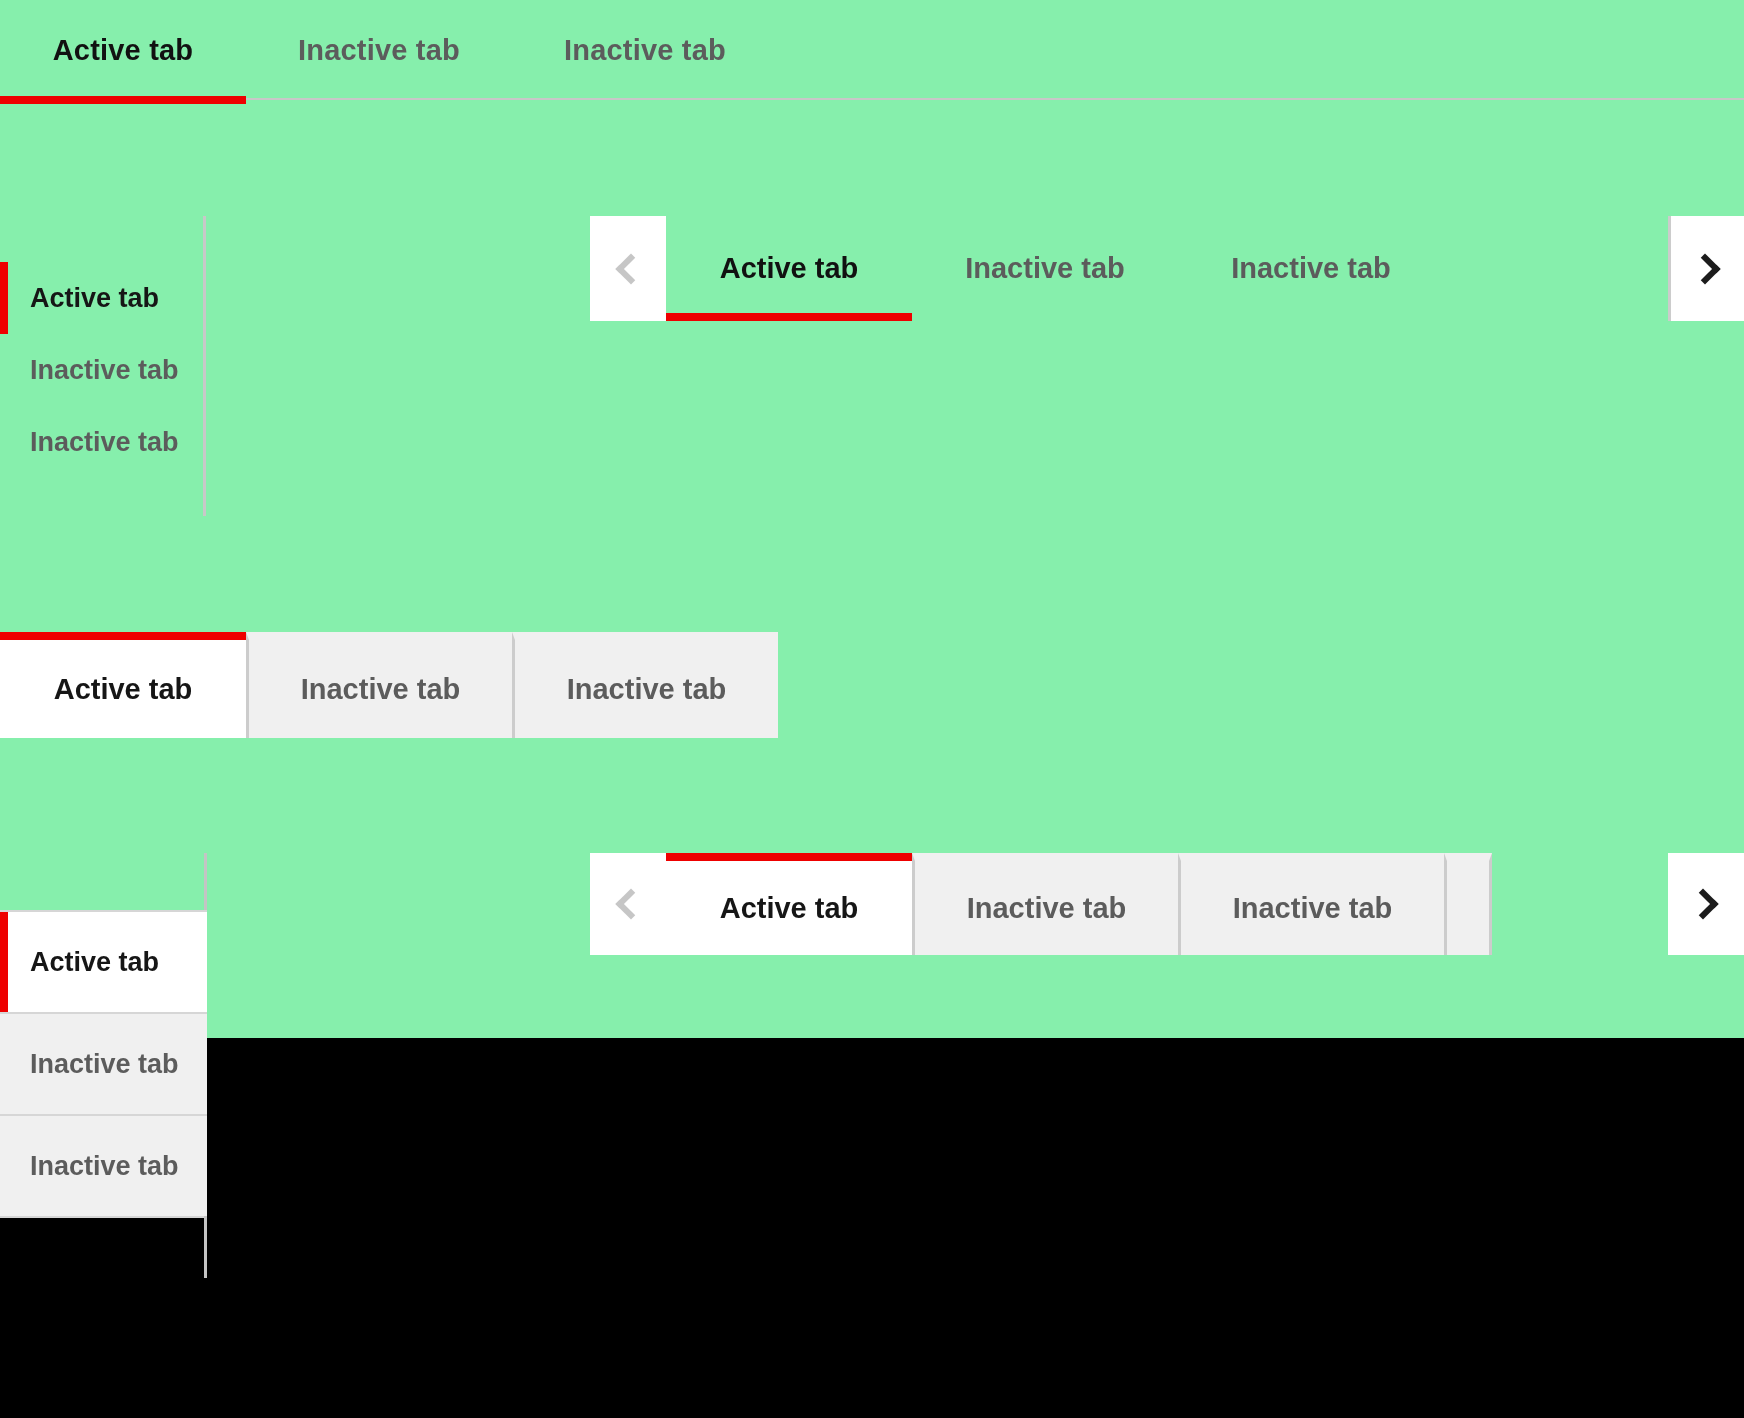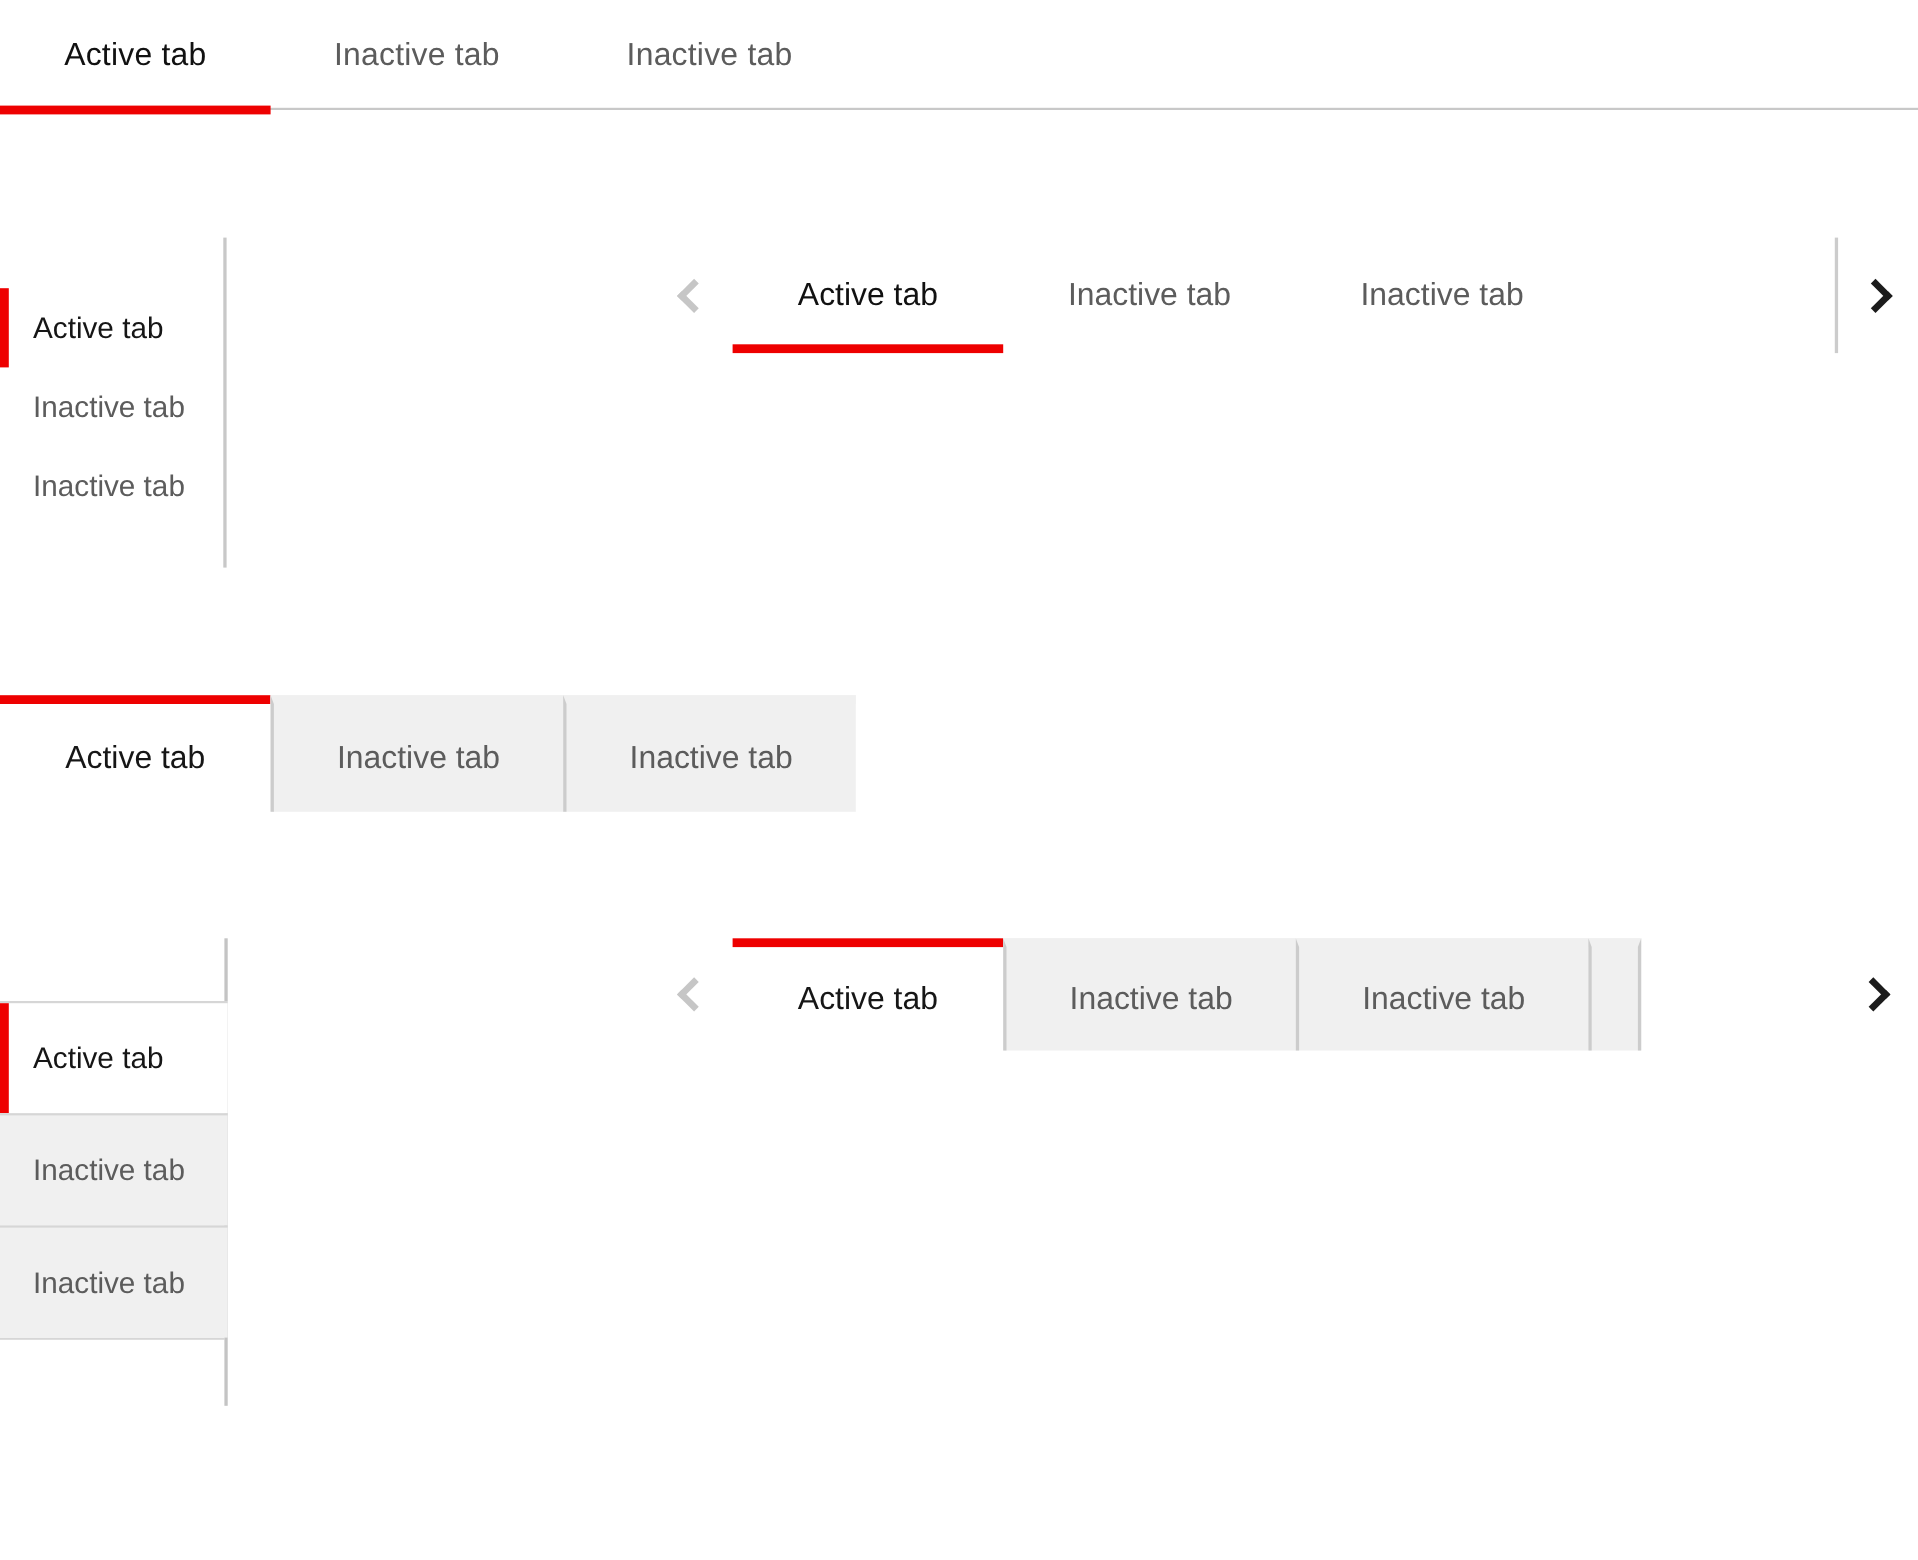--- a/index.html
+++ b/index.html
@@ -8,22 +8,23 @@
     width: 1744px;
     height: 1418px;
     background: #000000;
     font-family: "Liberation Sans", sans-serif;
     overflow: hidden;
   }
 
   .canvas {
     position: relative;
     width: 1744px;
-    height: 1418px;
-    background: #ffffff;
+    height: 1038px;
+    background: #86efac;
+    font-weight: bold;
   }
 
   
   .v1 {
     position: absolute;
     left: 0; top: 0;
     width: 1744px;
     height: 104px;
   }
   .v1-strip {

